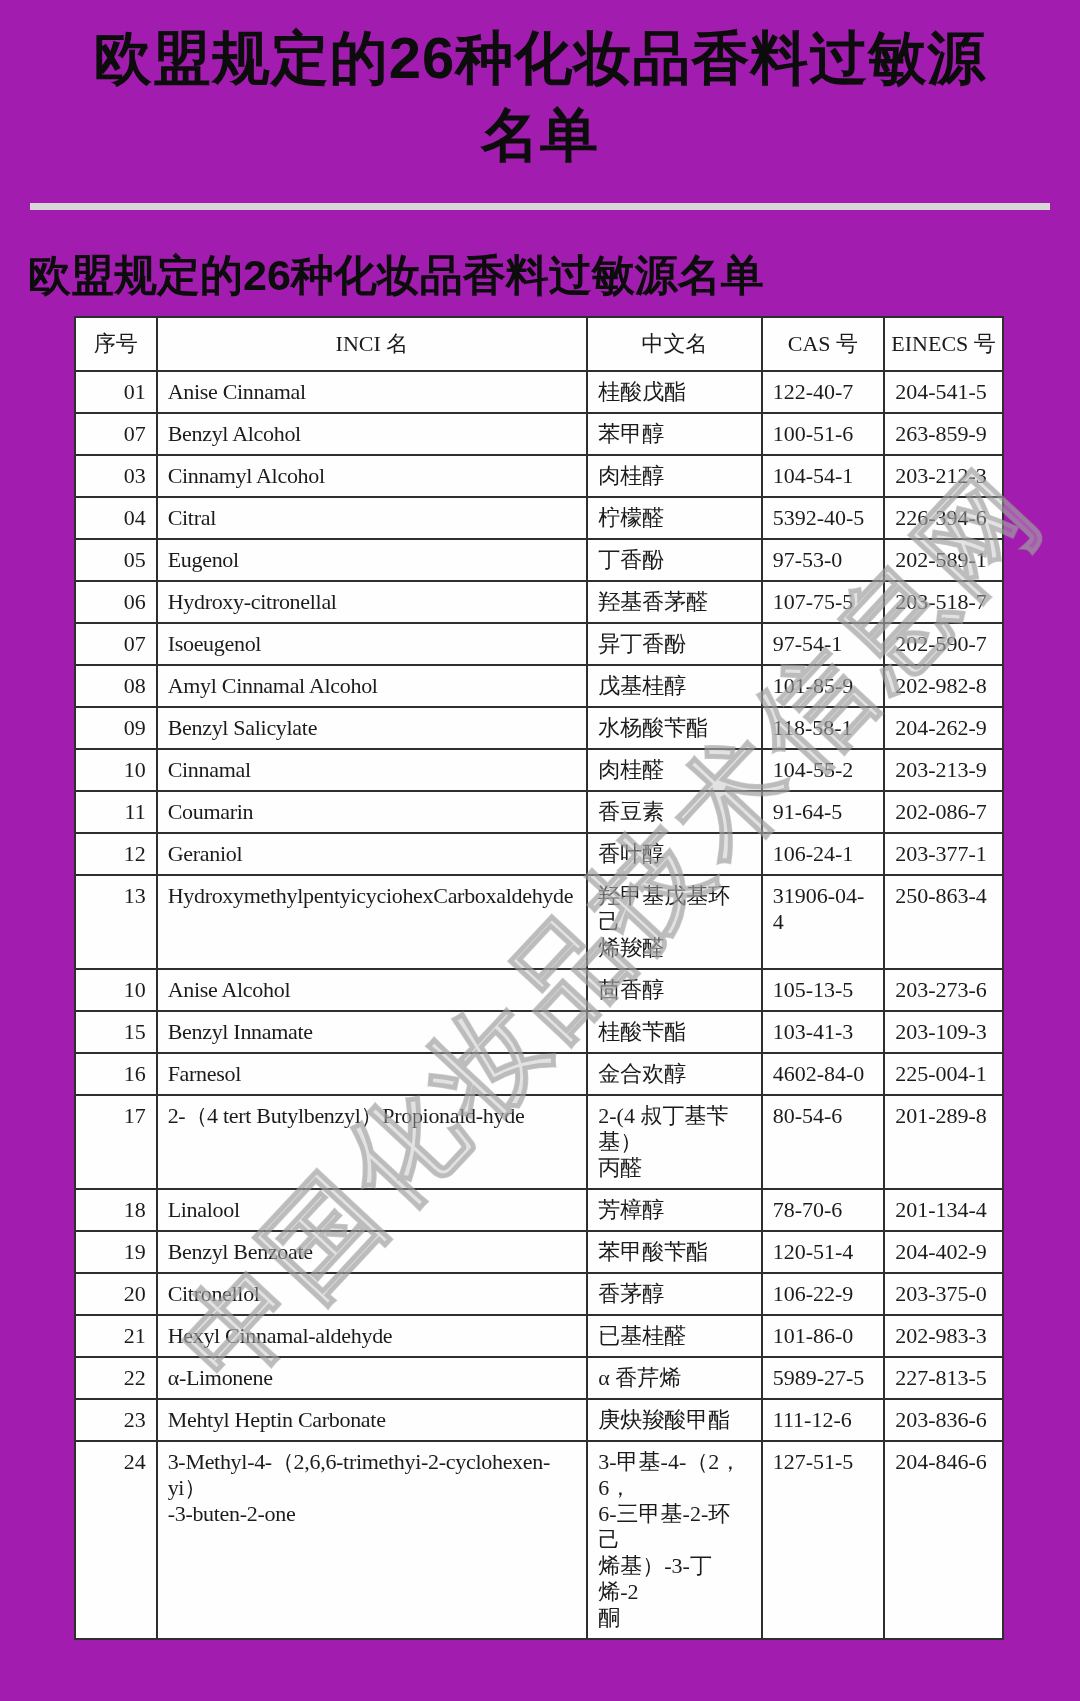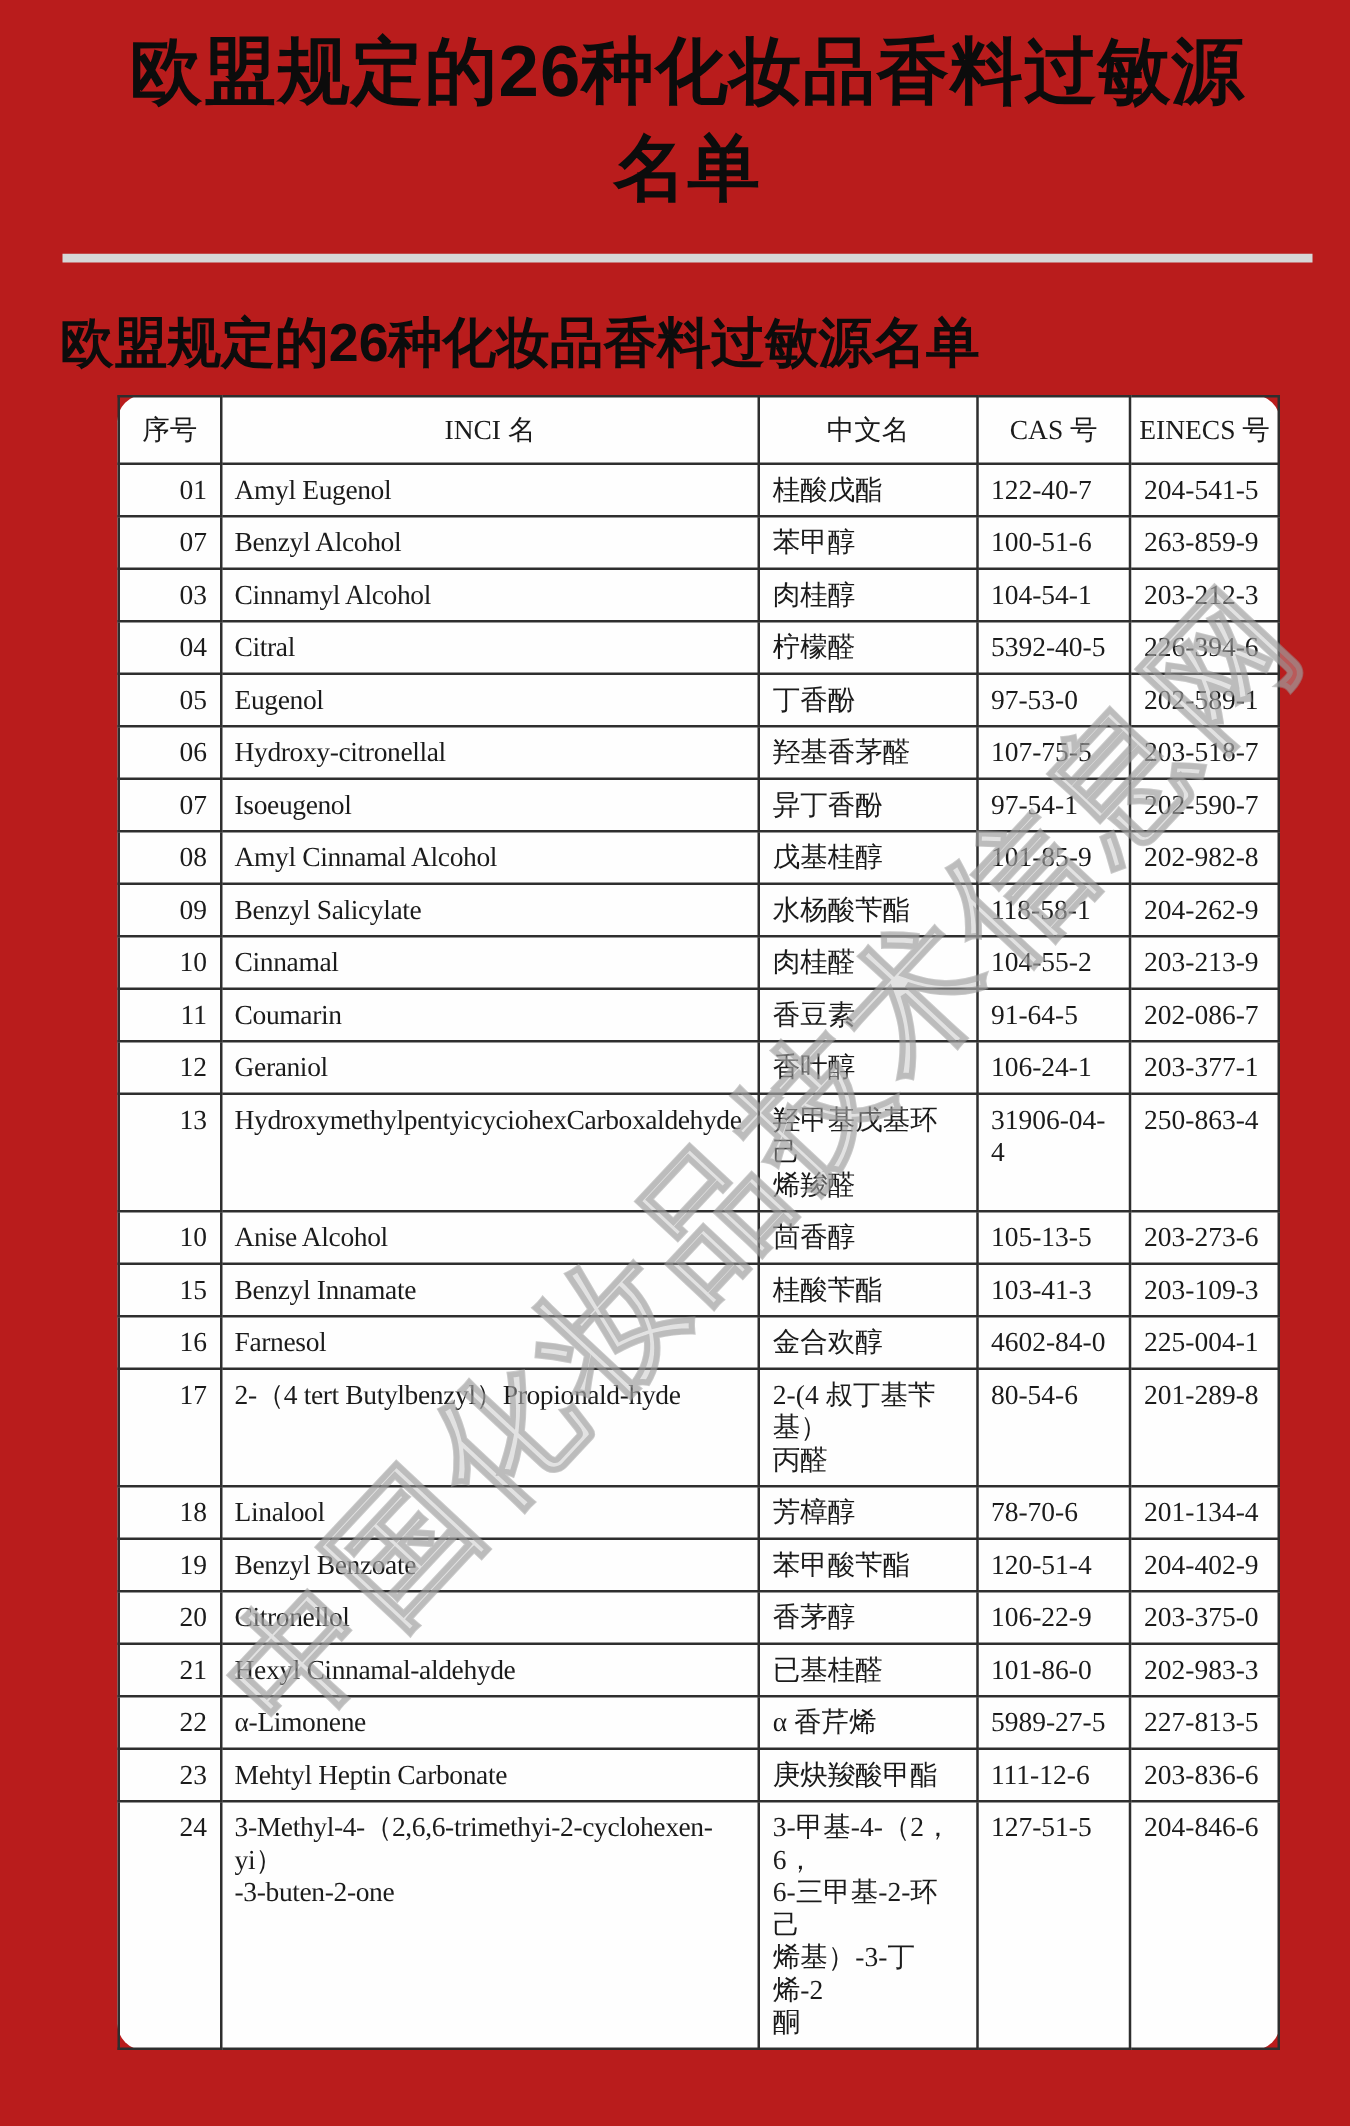--- a/index.html
+++ b/index.html
@@ -2,24 +2,23 @@
 <html><head>
 <meta charset="utf-8">
 <style>
   * { margin:0; padding:0; box-sizing:border-box; }
   html,body { background:#ffffff; }
   .page {
     position:relative;
     width:1080px;
     min-height:1701px;
     margin:0 auto;
-    background:#b91c1c;
+    background:#a21caf;
     overflow:hidden;
     font-family:"Liberation Sans", sans-serif;
-    padding-left:20px;
   }
   .title {
     padding-top:20px;
     margin:0 auto;
     max-width:950px;
     text-align:center;
     font-family:"Liberation Sans", sans-serif;
     font-weight:900;
     font-size:58px;
     line-height:1.32;
@@ -45,21 +44,20 @@
     position:relative;
     z-index:1;
   }
   table.allergens {
     width:100%;
     border-collapse:collapse;
     font-family:"Liberation Serif","DejaVu Serif",serif;
     font-size:22px;
     color:#1b1b1b;
     background:#fefefe;
-    border-radius:21px;
   }
   table.allergens th, table.allergens td {
     border:2px solid #2e2e2e;
   }
   table.allergens th {
     font-weight:400;
     text-align:center;
     padding:11px 4px;
     white-space:nowrap;
     font-size:22px;
@@ -120,21 +118,21 @@
           <th class="c0">序号</th>
           <th class="c1">INCI 名</th>
           <th class="c2">中文名</th>
           <th class="c3">CAS 号</th>
           <th class="c4">EINECS 号</th>
         </tr>
       </thead>
       <tbody>
           <tr>
             <td class="c0">01</td>
-            <td class="c1">Amyl Eugenol</td>
+            <td class="c1">Anise Cinnamal</td>
             <td class="c2">桂酸戊酯</td>
             <td class="c3">122-40-7</td>
             <td class="c4">204-541-5</td>
           </tr>
           <tr>
             <td class="c0">07</td>
             <td class="c1">Benzyl Alcohol</td>
             <td class="c2">苯甲醇</td>
             <td class="c3">100-51-6</td>
             <td class="c4">263-859-9</td>

